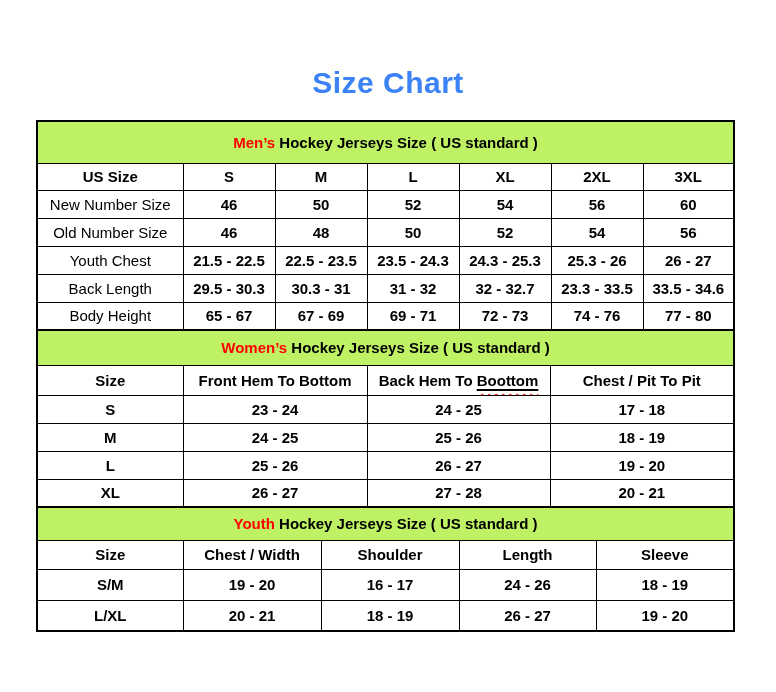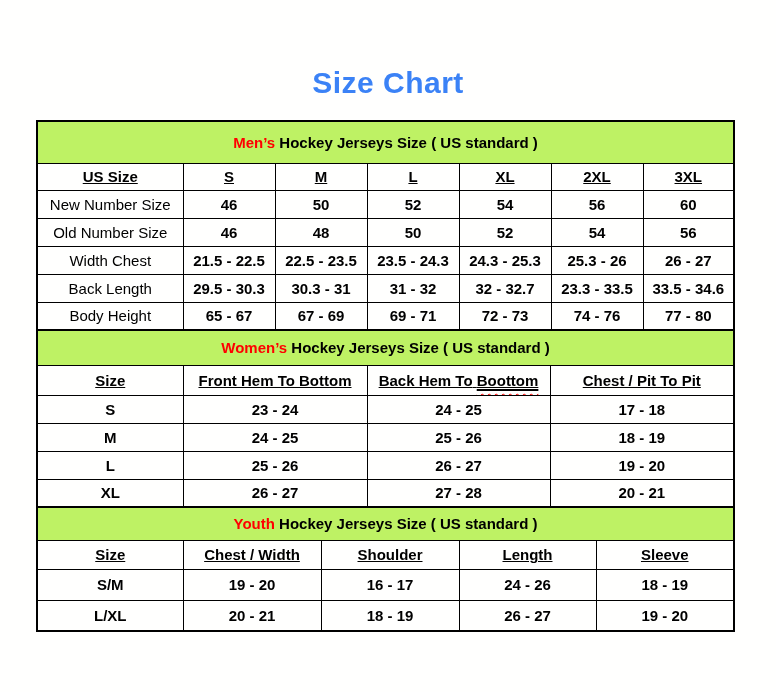--- a/index.html
+++ b/index.html
@@ -45,21 +45,21 @@
     font-size: 15px;
     overflow: hidden;
     white-space: nowrap;
   }
   td.band {
     background: #bef264;
     font-weight: bold;
     font-size: 17px;
   }
   .accent { color: #ff0000; }
-  td.head { font-weight: bold; font-size: 15px; text-decoration: underline; }
+  td.head { font-weight: bold; font-size: 15px; }
   td.val  { font-weight: bold; }
   td.rowlabel-plain { font-weight: normal; }
   td.rowlabel-bold  { font-weight: bold; }
 
   .mens   .band-row { height: 42px; }
   .mens   .head-row { height: 27px; }
   .mens   .data-row { height: 28px; }
   .womens .band-row { height: 35px; }
   .womens .head-row { height: 30px; }
   .womens .data-row { height: 28px; }
@@ -123,21 +123,21 @@
       <tr class="data-row">
         <td class="rowlabel-plain">Old Number Size</td>
         <td class="val">46</td>
         <td class="val">48</td>
         <td class="val">50</td>
         <td class="val">52</td>
         <td class="val">54</td>
         <td class="val">56</td>
       </tr>
       <tr class="data-row">
-        <td class="rowlabel-plain">Width Chest</td>
+        <td class="rowlabel-plain">Youth Chest</td>
         <td class="val">21.5 - 22.5</td>
         <td class="val">22.5 - 23.5</td>
         <td class="val">23.5 - 24.3</td>
         <td class="val">24.3 - 25.3</td>
         <td class="val">25.3 - 26</td>
         <td class="val">26 - 27</td>
       </tr>
       <tr class="data-row">
         <td class="rowlabel-plain">Back Length</td>
         <td class="val">29.5 - 30.3</td>

